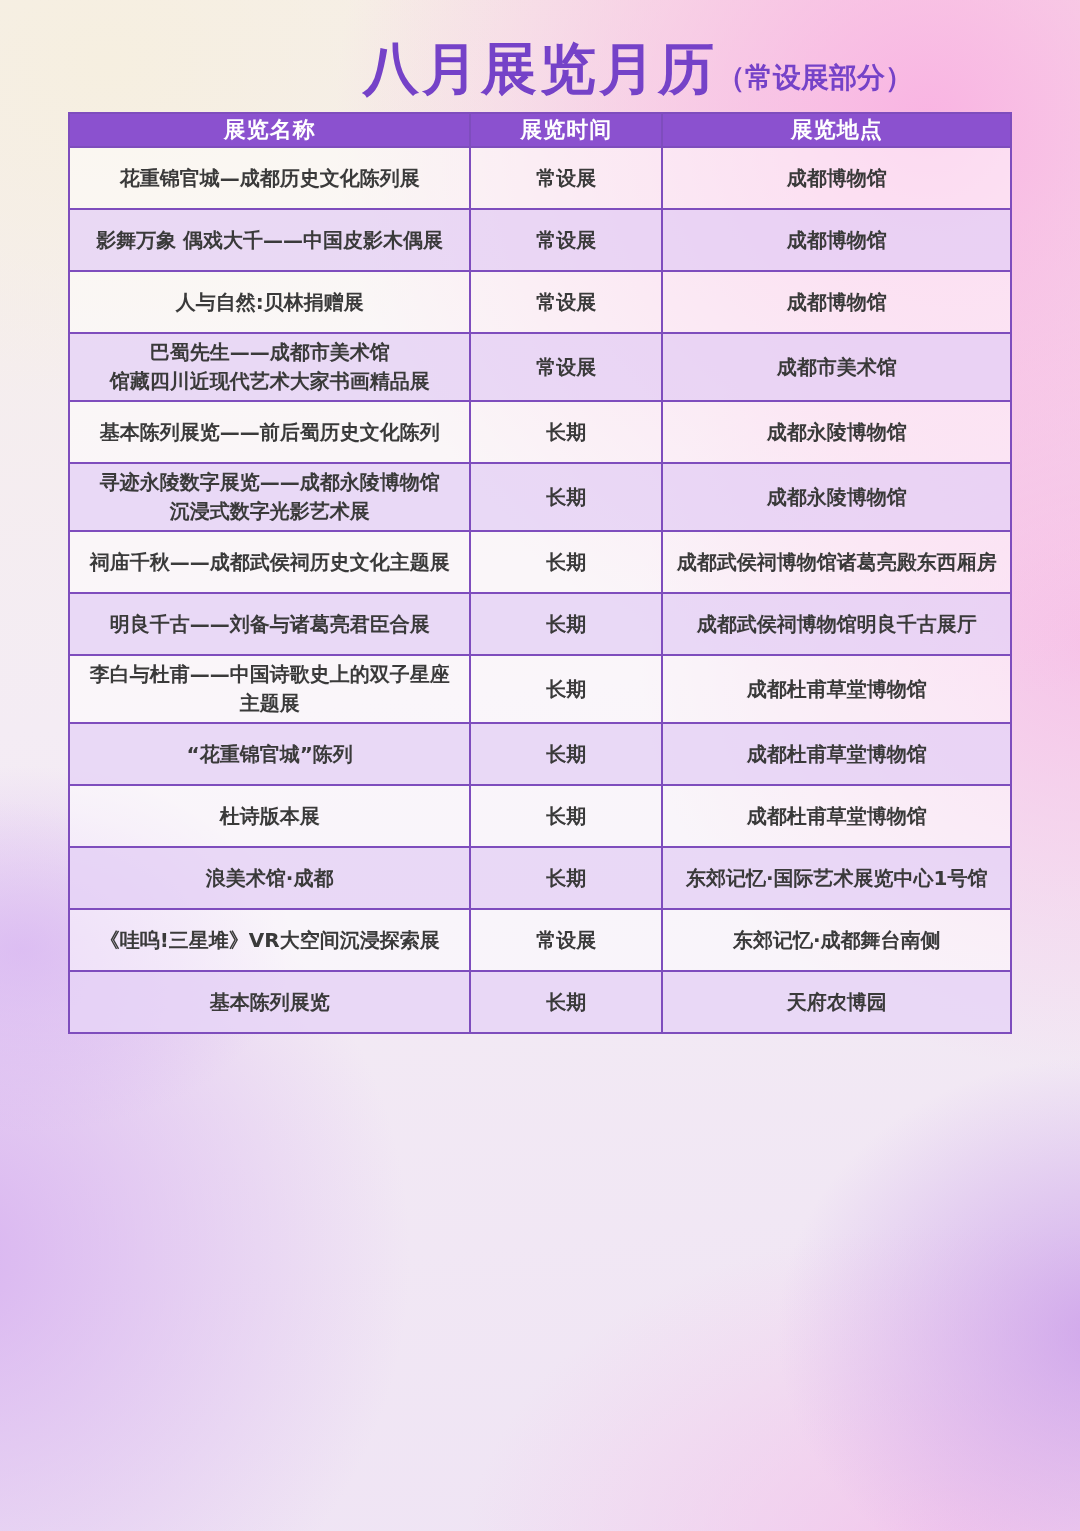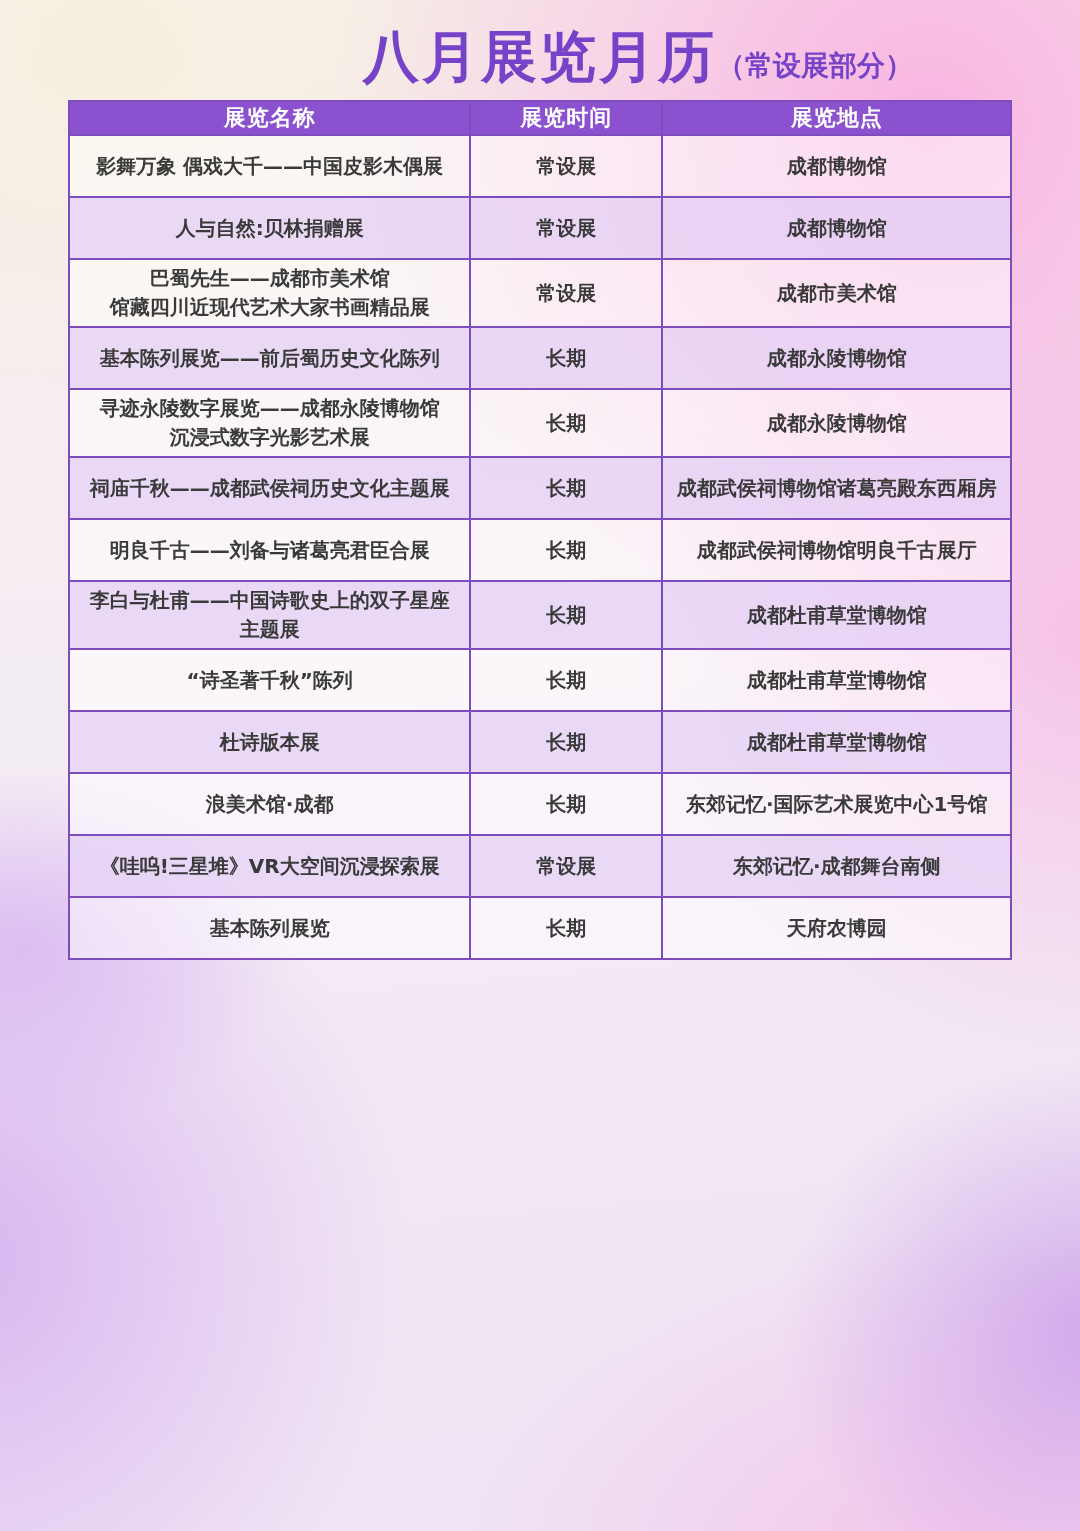--- a/index.html
+++ b/index.html
@@ -28,21 +28,21 @@
       radial-gradient(ellipse 40% 22% at 10% 4%,  rgba(246,239,224,1.00) 0%, rgba(246,239,224,0) 100%),
       radial-gradient(ellipse 25% 12% at 2% 62%,  rgba(214,178,242,0.70) 0%, rgba(214,178,242,0) 100%),
       radial-gradient(ellipse 42% 30% at -4% 82%, rgba(213,172,240,0.85) 0%, rgba(213,172,240,0) 100%),
       radial-gradient(ellipse 30% 18% at 102% 87%, rgba(198,150,233,0.75) 0%, rgba(198,150,233,0) 100%),
       radial-gradient(ellipse 45% 22% at 88% 102%, rgba(243,193,234,0.85) 0%, rgba(243,193,234,0) 100%),
       linear-gradient(175deg, #f6efe8 0%, #f4ecf4 45%, #efe4f4 100%);
   }
   .title-row {
     position: relative;
     width: max-content;
-    margin: 24px auto 10px;
+    margin: 36px auto 10px;
     height: 66px;
     display: flex;
     align-items: flex-end;
   }
   .title-main {
     font-size: 56px;
     line-height: 66px;
     font-weight: bold;
     letter-spacing: 3px;
     color: var(--title-text);
@@ -108,20 +108,25 @@
       <col class="c-loc">
     </colgroup>
     <thead>
       <tr>
         <th>展览名称</th>
         <th>展览时间</th>
         <th>展览地点</th>
       </tr>
     </thead>
     <tbody id="rows">
+  <tr>
+    <td class="name">花重锦官城—成都历史文化陈列展</td>
+    <td class="time">常设展</td>
+    <td class="location">成都博物馆</td>
+  </tr>
 
   <tr>
     <td class="name">影舞万象 偶戏大千——中国皮影木偶展</td>
     <td class="time">常设展</td>
     <td class="location">成都博物馆</td>
   </tr>
 
   <tr>
     <td class="name">人与自然:贝林捐赠展</td>
     <td class="time">常设展</td>
@@ -161,21 +166,21 @@
     <td class="location">成都武侯祠博物馆明良千古展厅</td>
   </tr>
 
   <tr>
     <td class="name">李白与杜甫——中国诗歌史上的双子星座主题展</td>
     <td class="time">长期</td>
     <td class="location">成都杜甫草堂博物馆</td>
   </tr>
 
   <tr>
-    <td class="name">“诗圣著千秋”陈列</td>
+    <td class="name">“花重锦官城”陈列</td>
     <td class="time">长期</td>
     <td class="location">成都杜甫草堂博物馆</td>
   </tr>
 
   <tr>
     <td class="name">杜诗版本展</td>
     <td class="time">长期</td>
     <td class="location">成都杜甫草堂博物馆</td>
   </tr>
 

